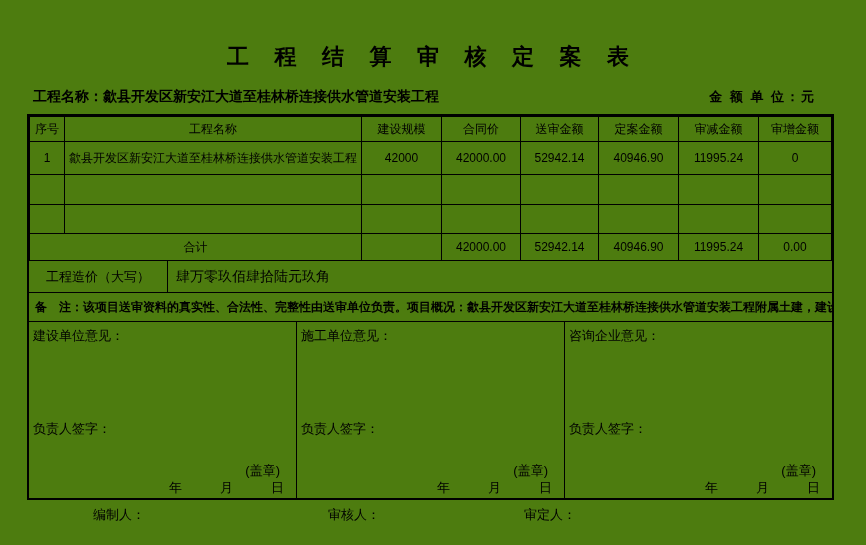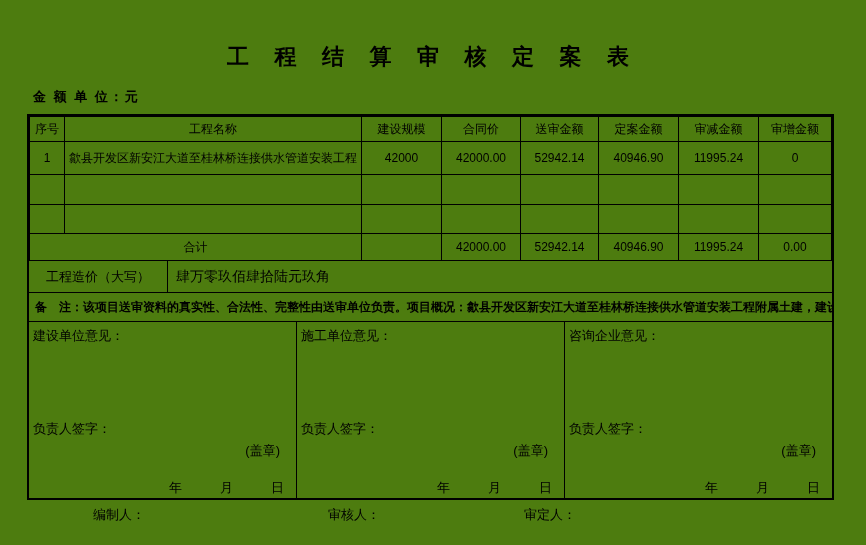--- a/index.html
+++ b/index.html
@@ -26,35 +26,36 @@
          align-items:center;justify-content:center;font-size:13px;}
   .daxie-value{flex:1;display:flex;align-items:center;padding-left:8px;
          font-size:14px;font-weight:normal;}
   .note{height:29px;border-bottom:1px solid #000;font-size:12px;font-weight:bold;
         padding:6px 6px 0 6px;box-sizing:border-box;white-space:nowrap;overflow:hidden;}
   .opinions{flex:1;display:flex;}
   .op{position:relative;flex:1;}
   .op + .op{border-left:1px solid #000;}
   .op-title{position:absolute;top:5px;left:4px;font-size:13px;}
   .op-sign{position:absolute;top:98px;left:4px;font-size:13px;}
-  .op-seal{position:absolute;top:120px;right:16px;font-size:13px;}
+  .op-seal{position:absolute;top:140px;right:16px;font-size:13px;}
   .op-date{position:absolute;top:157px;right:12px;font-size:13px;}
   .op-date span{display:inline-block;margin-left:38px;}
   .footer{position:absolute;top:506px;left:0;width:100%;height:22px;font-size:13px;}
   .footer span{position:absolute;top:0;}
   .f-prep{left:93px;} .f-rev{left:328px;} .f-app{left:524px;}
 </style>
 </head>
 <body>
 
 <div class="sheet">
 
   <div class="title">工 程 结 算 审 核 定 案 表</div>
 
   <div class="meta">
+    <div class="project"><span>工程名称：</span><span>歙县开发区新安江大道至桂林桥连接供水管道安装工程</span></div>
     <div class="unit">金 额 单 位：元</div>
   </div>
 
   <div class="frame">
     <table class="main">
       <colgroup>
         <col style="width:35px">
           <col style="width:297px">
           <col style="width:80px">
           <col style="width:79px">

